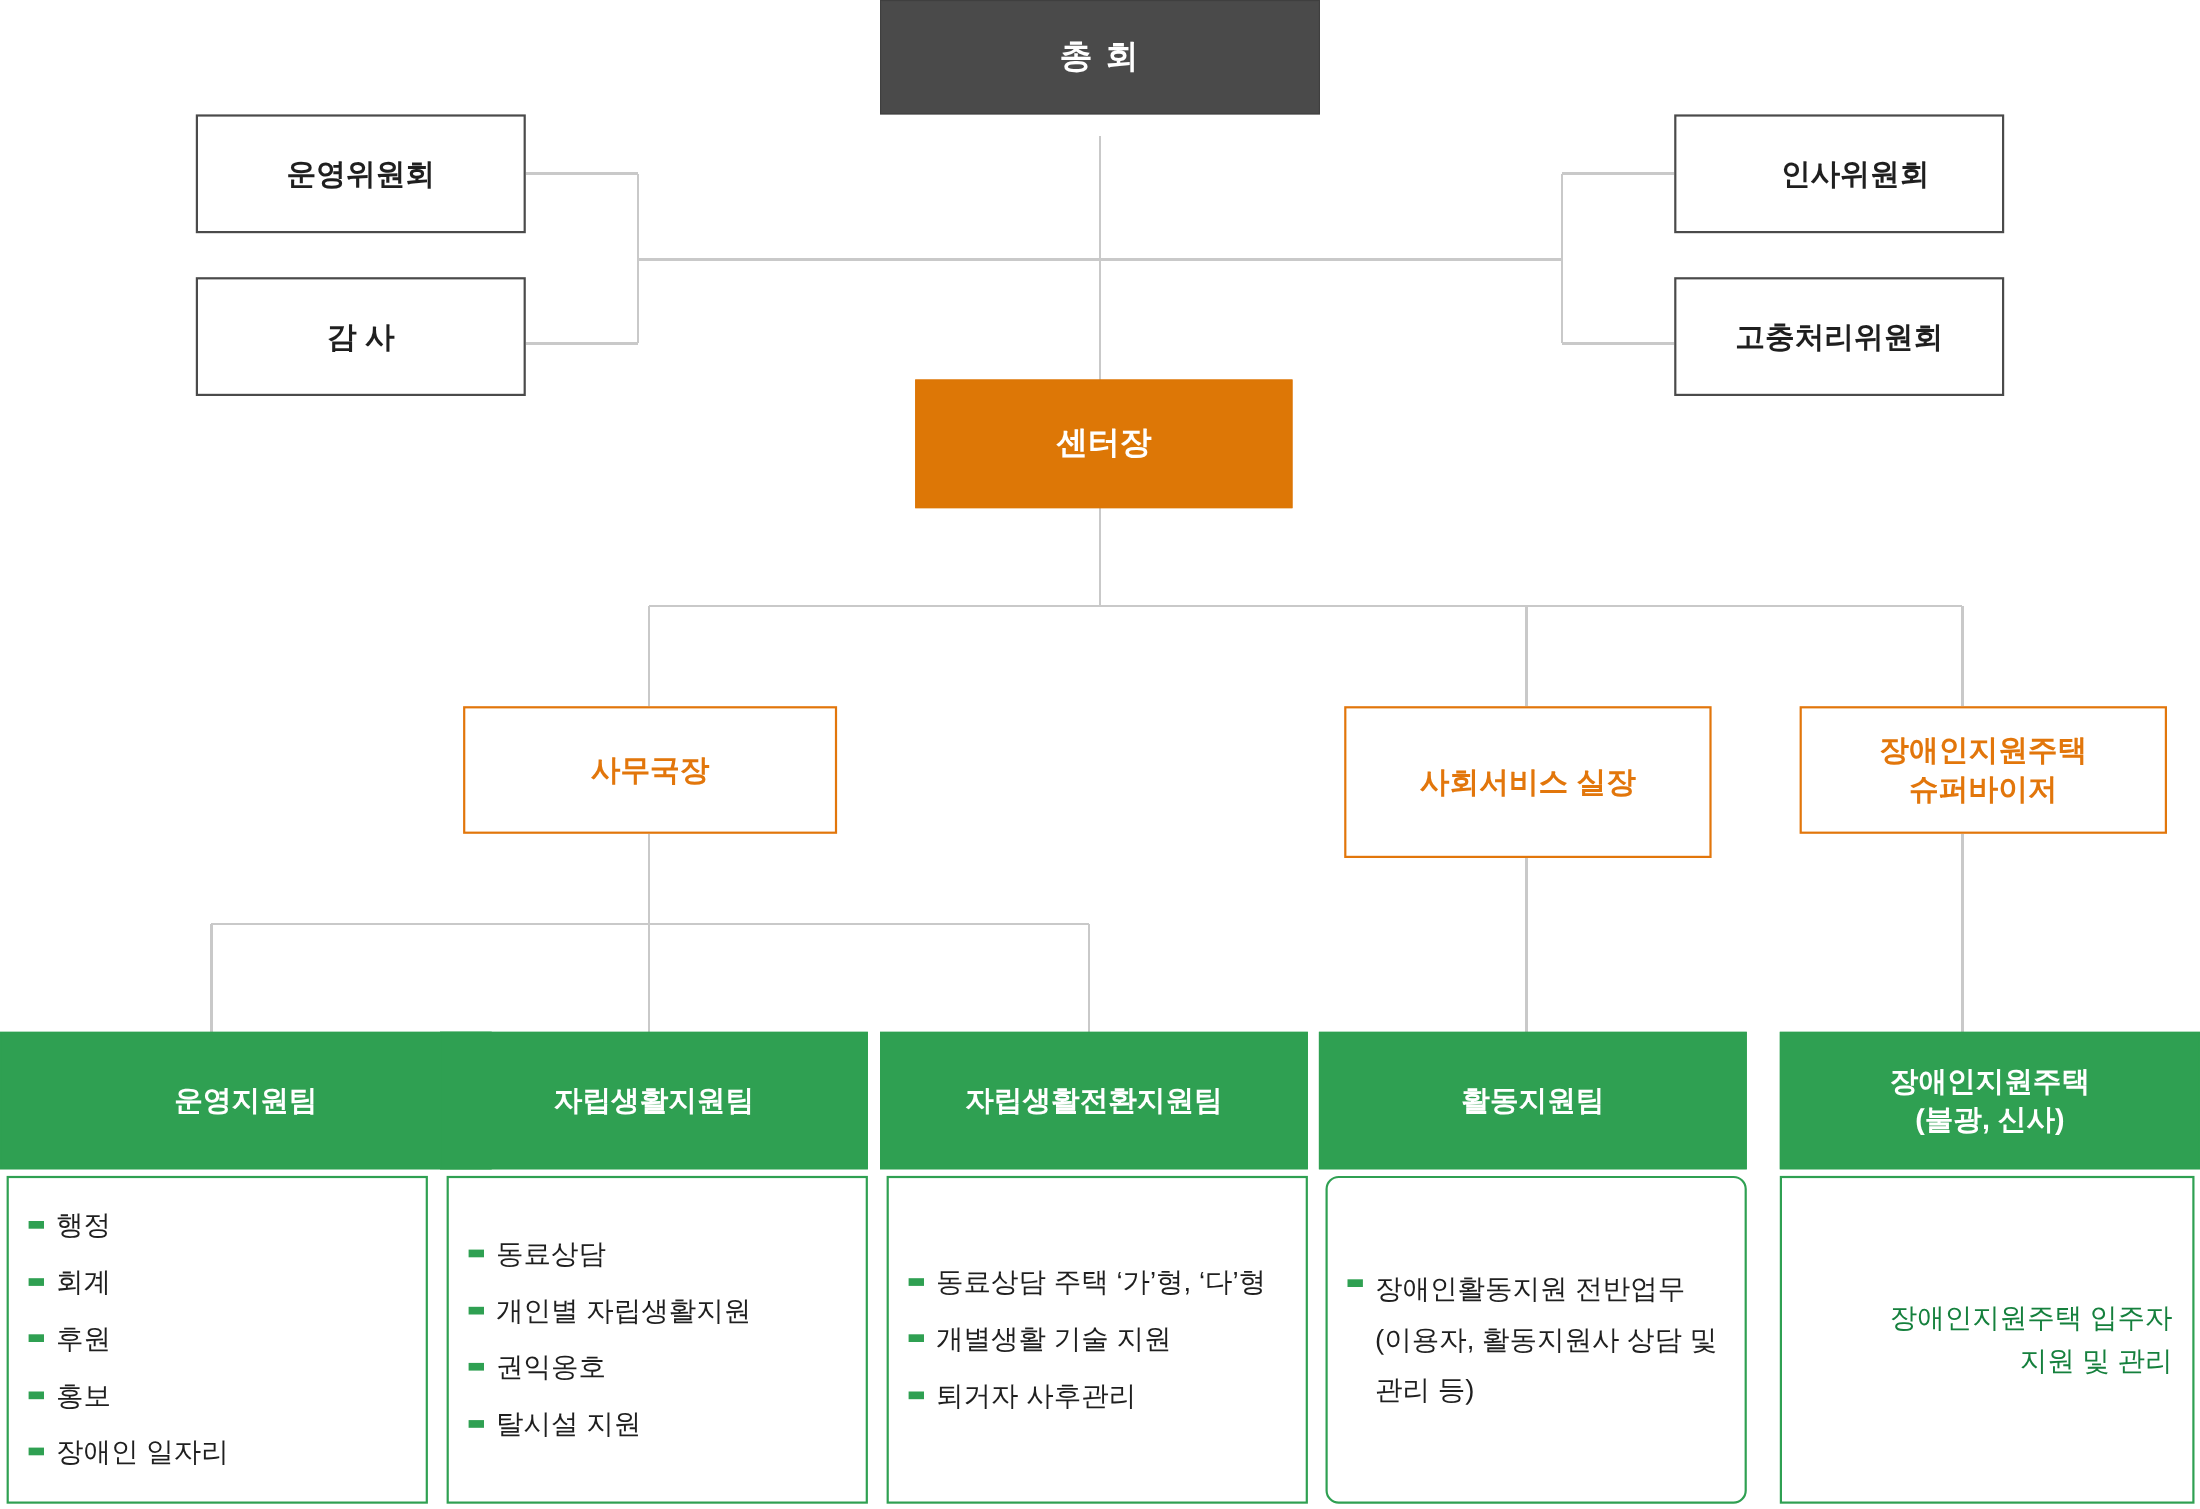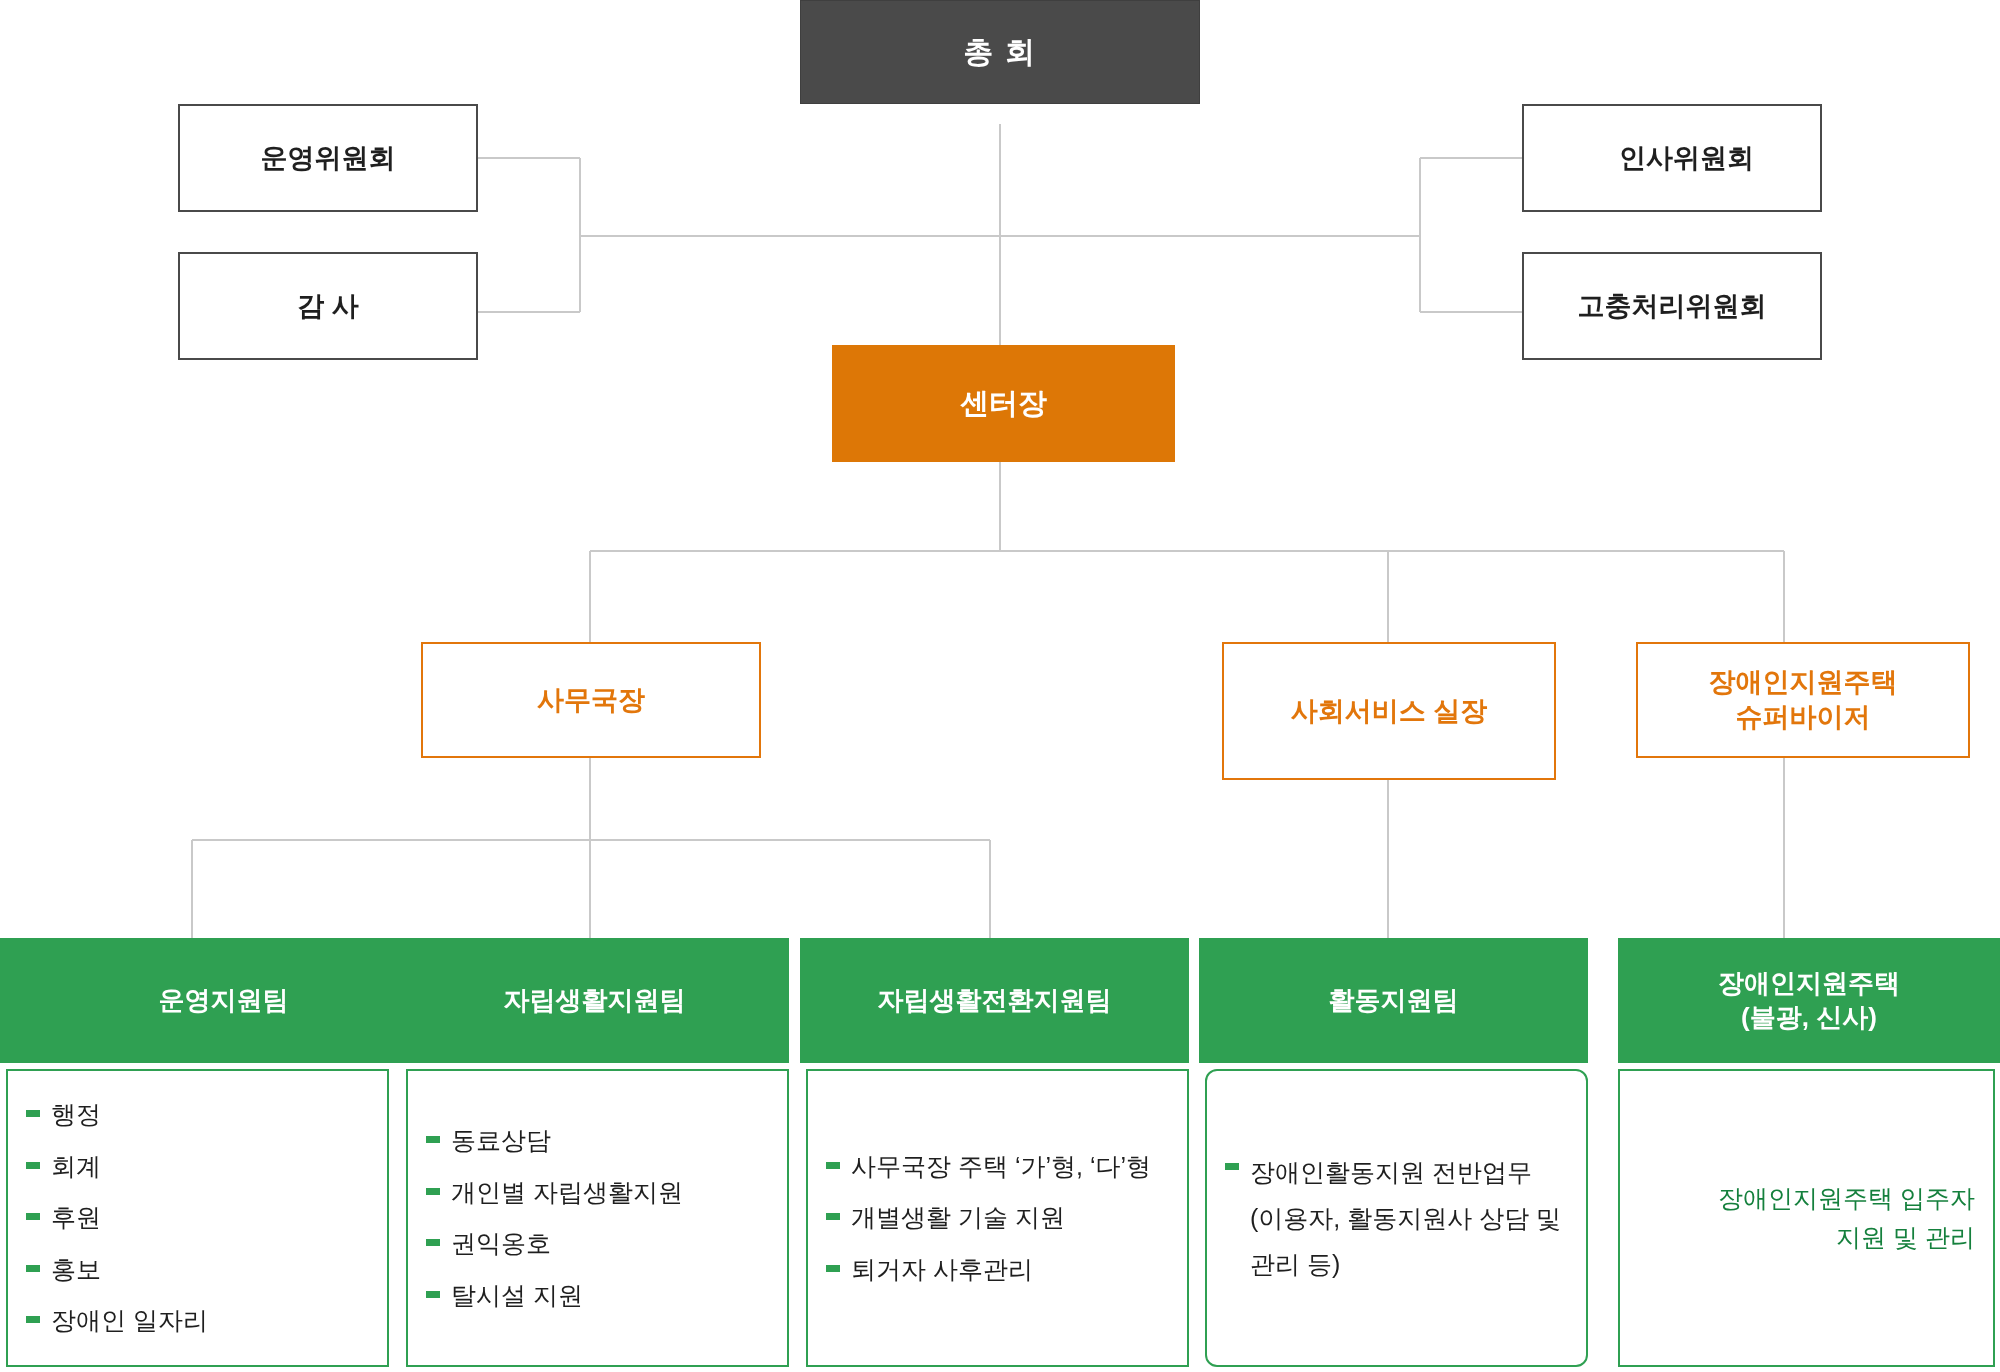--- a/index.html
+++ b/index.html
@@ -283,21 +283,21 @@
         <span class="bullet"></span>
         <span class="detail-text">탈시설 지원</span>
       </li>
     </ul>
   </div>
 
   <div class="node-detail" style="left:806px; top:1069px; width:383px; height:298px;">
     <ul class="detail-list">
       <li>
         <span class="bullet"></span>
-        <span class="detail-text">사무국장 주택 ‘가’형, ‘다’형</span>
+        <span class="detail-text">동료상담 주택 ‘가’형, ‘다’형</span>
       </li>
       <li>
         <span class="bullet"></span>
         <span class="detail-text">개별생활 기술 지원</span>
       </li>
       <li>
         <span class="bullet"></span>
         <span class="detail-text">퇴거자 사후관리</span>
       </li>
     </ul>

